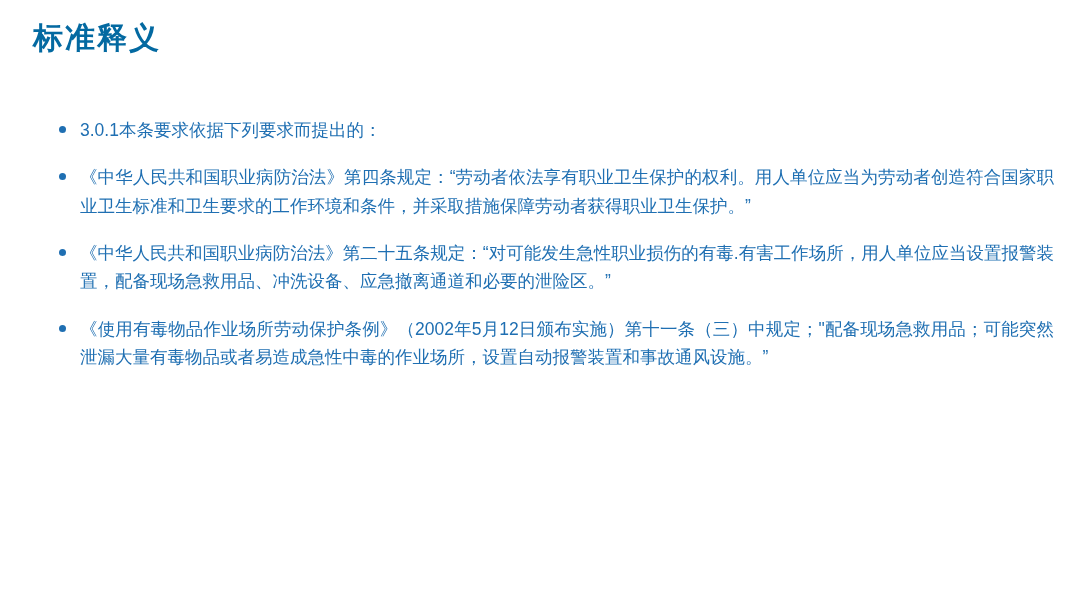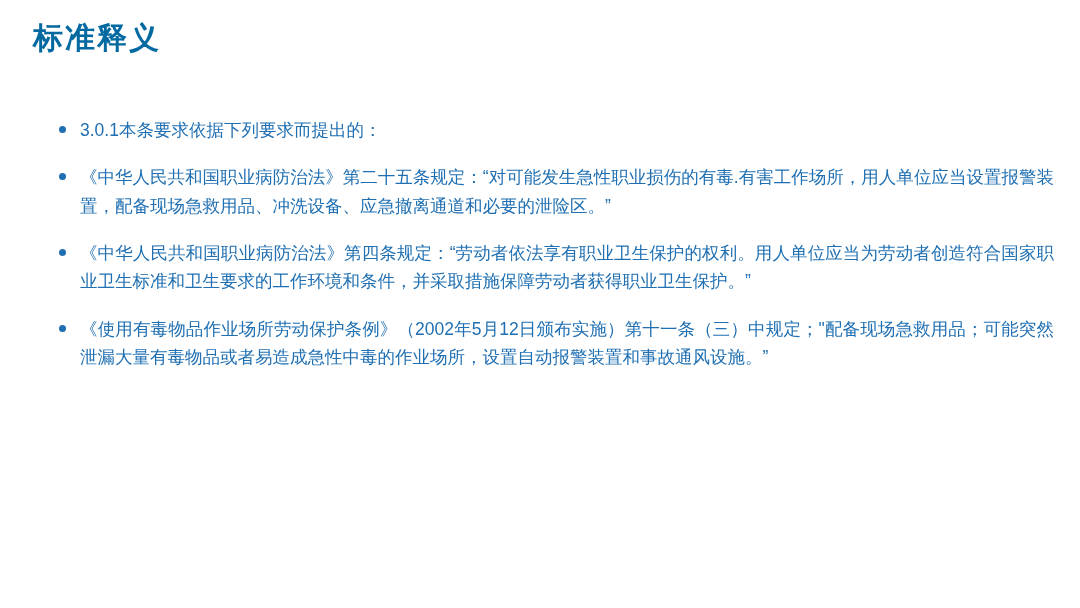--- a/index.html
+++ b/index.html
@@ -73,26 +73,26 @@
 
   <ul class="bullet-list">
 
     <li class="bullet-item">
       <span class="bullet-dot"></span>
       <span class="bullet-text">3.0.1本条要求依据下列要求而提出的：</span>
     </li>
 
     <li class="bullet-item">
       <span class="bullet-dot"></span>
-      <span class="bullet-text">《中华人民共和国职业病防治法》第二十五条规定：“对可能发生急性职业损伤的有毒.有害工作场所，用人单位应当设置报警装置，配备现场急救用品、冲洗设备、应急撤离通道和必要的泄险区。”</span>
+      <span class="bullet-text">《中华人民共和国职业病防治法》第四条规定：“劳动者依法享有职业卫生保护的权利。用人单位应当为劳动者创造符合国家职业卫生标准和卫生要求的工作环境和条件，并采取措施保障劳动者获得职业卫生保护。”</span>
     </li>
 
     <li class="bullet-item">
       <span class="bullet-dot"></span>
-      <span class="bullet-text">《中华人民共和国职业病防治法》第四条规定：“劳动者依法享有职业卫生保护的权利。用人单位应当为劳动者创造符合国家职业卫生标准和卫生要求的工作环境和条件，并采取措施保障劳动者获得职业卫生保护。”</span>
+      <span class="bullet-text">《中华人民共和国职业病防治法》第二十五条规定：“对可能发生急性职业损伤的有毒.有害工作场所，用人单位应当设置报警装置，配备现场急救用品、冲洗设备、应急撤离通道和必要的泄险区。”</span>
     </li>
 
     <li class="bullet-item">
       <span class="bullet-dot"></span>
       <span class="bullet-text">《使用有毒物品作业场所劳动保护条例》（2002年5月12日颁布实施）第十一条（三）中规定；"配备现场急救用品；可能突然泄漏大量有毒物品或者易造成急性中毒的作业场所，设置自动报警装置和事故通风设施。”</span>
     </li>
 
   </ul>
 
 </div>

